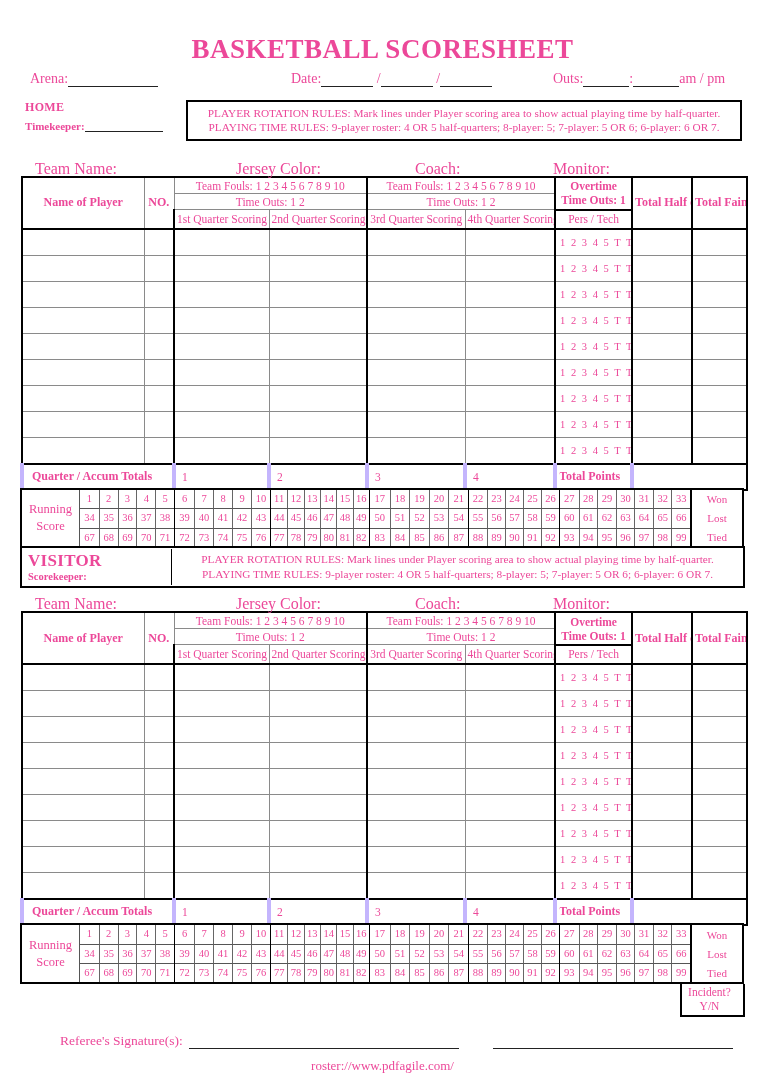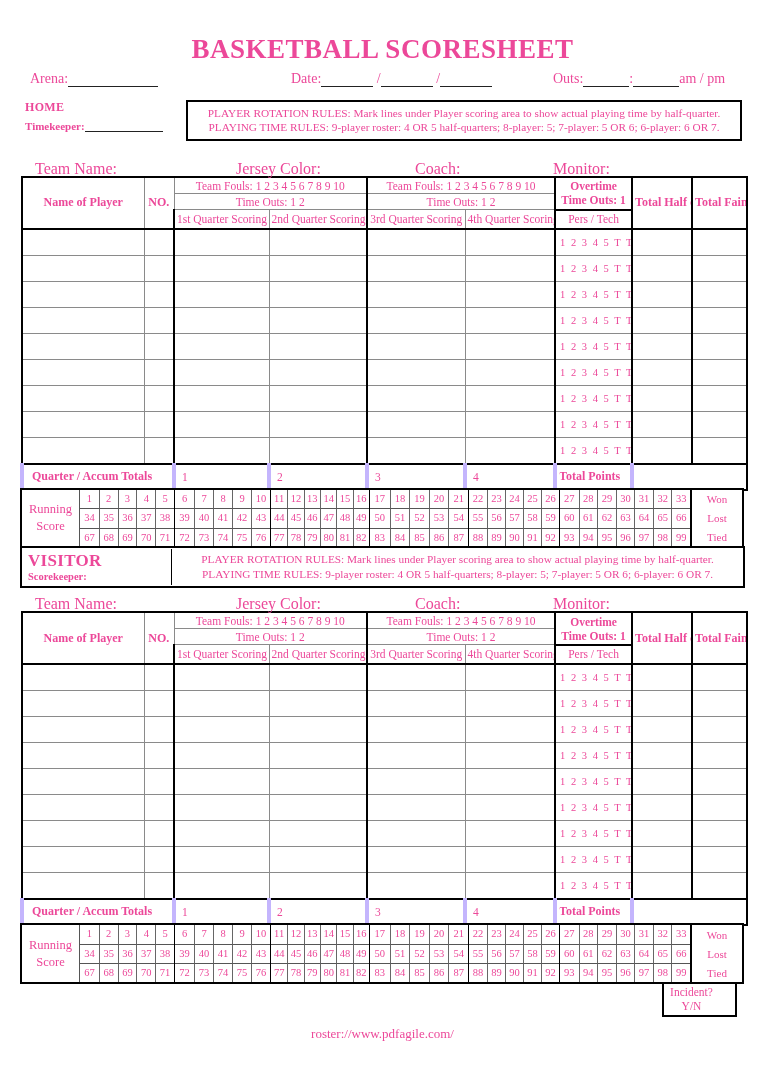--- a/index.html
+++ b/index.html
@@ -109,23 +109,23 @@
     font-size:10.5px;
   }
   .rs-cell.cl{border-left:1px solid #666;}
   .rs-cell.rt{border-top:1px solid #555;}
   .rs-res{
     flex:1;border-left:2.5px solid #000;
     display:flex;flex-direction:column;justify-content:space-around;align-items:center;
     font-size:11px;line-height:18px;
   }
   .incident{
-    width:55px;margin-left:auto;margin-right:8px;
+    width:55px;margin-left:auto;margin-right:0;
     border:2.5px solid #000;border-top:0;
-    text-align:center;font-size:11.5px;line-height:14px;padding:1px 16px 2px 0;
+    text-align:center;font-size:11.5px;line-height:14px;padding:1px 6px 2px 0;
     background:#fff;
   }
 
   
   .sig-row{margin:16px 0 0 40px;font-size:13.5px;white-space:nowrap;}
   .sig-row .uline{margin-left:6px;}
   .sig-row .gap{margin-left:34px;}
   .url{text-align:center;font-size:13px;margin-top:9px;}
 </style>
 </head>
@@ -730,17 +730,20 @@
         <div>Lost</div>
         <div>Tied</div>
       </div>
     </div>
 
     <div class="incident">
       <div>Incident?</div>
       <div>Y/N</div>
     </div>
 
+    <div class="sig-row">
+      <span>Referee's Signature(s):</span><span class="uline w270"></span><span class="uline w240 gap"></span>
+    </div>
 
     <div class="url">roster://www.pdfagile.com/</div>
 
   </div>
 </div>
 
 </body></html>

